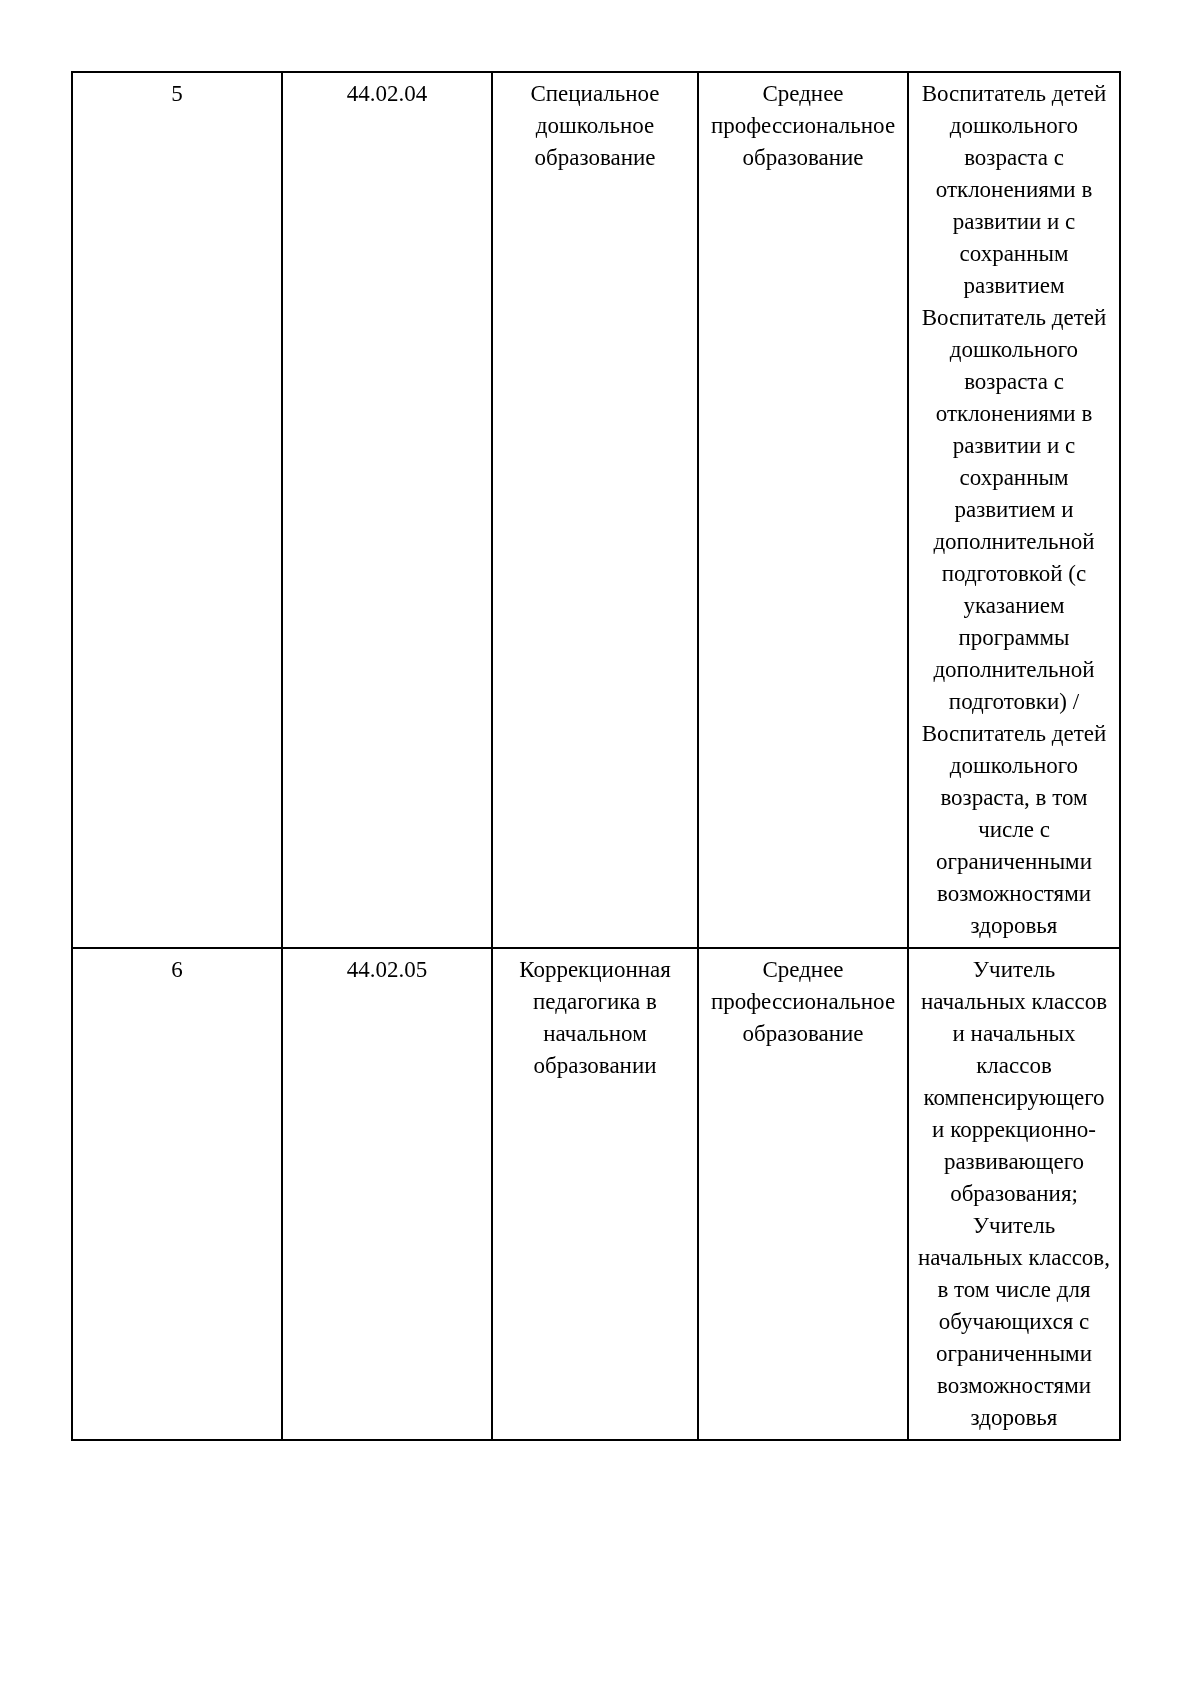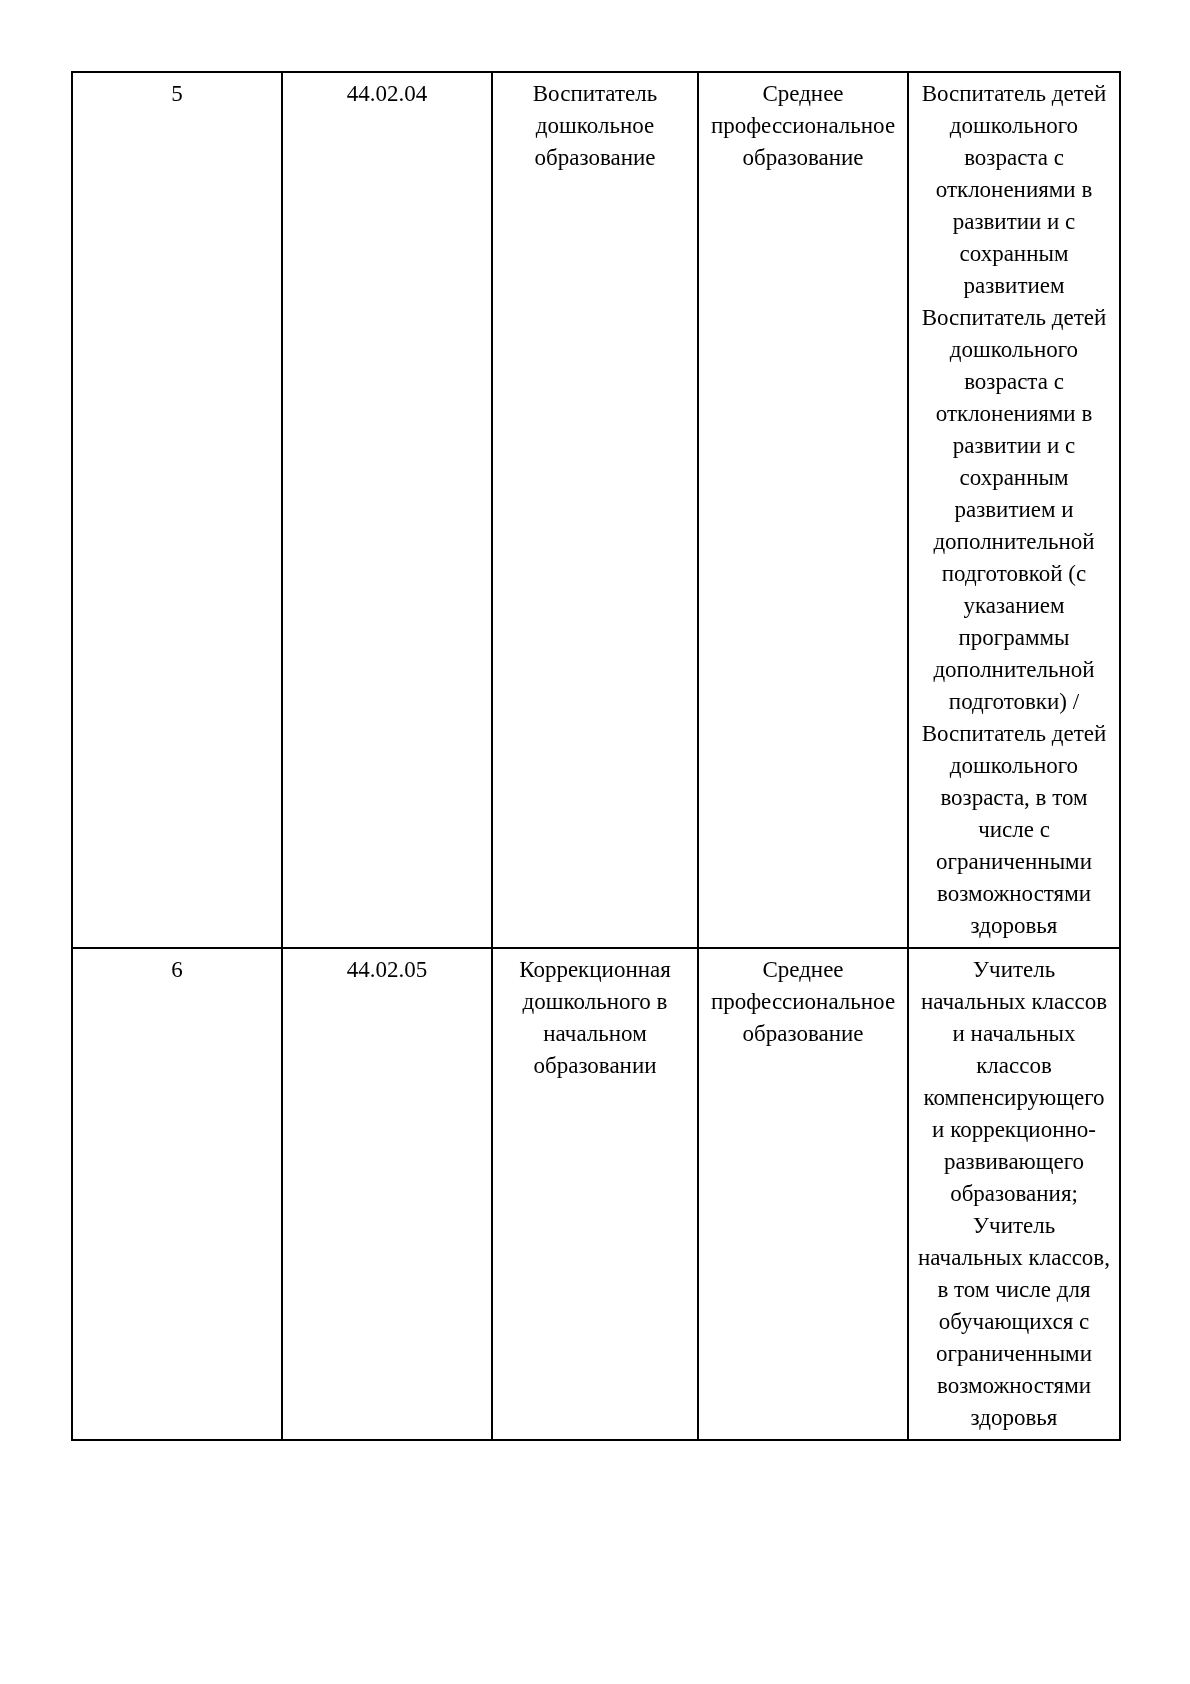--- a/index.html
+++ b/index.html
@@ -60,21 +60,21 @@
         <col class="c-num">
         <col class="c-code">
         <col class="c-spec">
         <col class="c-level">
         <col class="c-qual">
       </colgroup>
       <tbody>
         <tr class="row-5">
           <td>5</td>
           <td>44.02.04</td>
-          <td>Воспитатель
+          <td>Специальное
 дошкольное
 образование</td>
           <td>Среднее
 профессиональное
 образование</td>
           <td>Воспитатель детей
 дошкольного
 возраста с
 отклонениями в
 развитии и с
@@ -98,21 +98,21 @@
 возраста, в том
 числе с
 ограниченными
 возможностями
 здоровья</td>
         </tr>
         <tr class="row-6">
           <td>6</td>
           <td>44.02.05</td>
           <td>Коррекционная
-дошкольного в
+педагогика в
 начальном
 образовании</td>
           <td>Среднее
 профессиональное
 образование</td>
           <td>Учитель
 начальных классов
 и начальных
 классов
 компенсирующего

